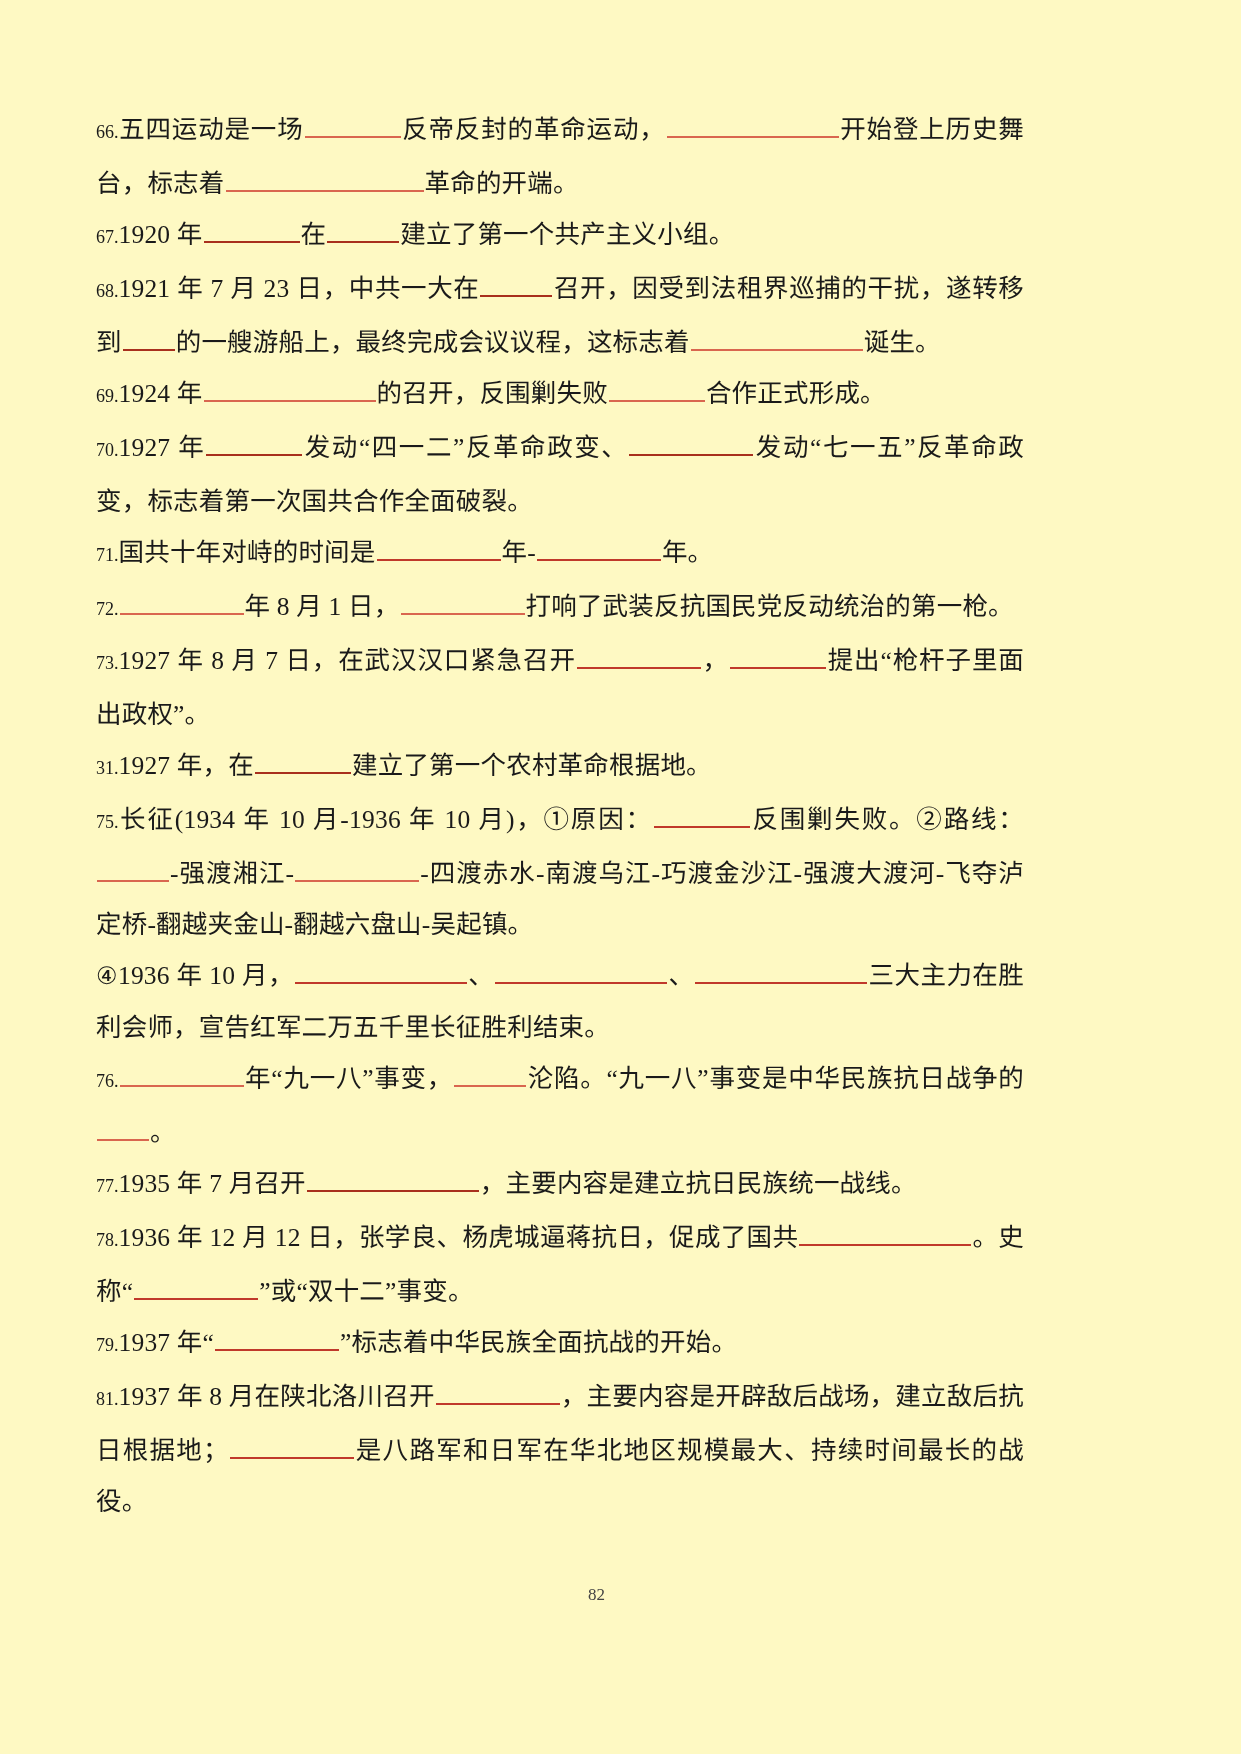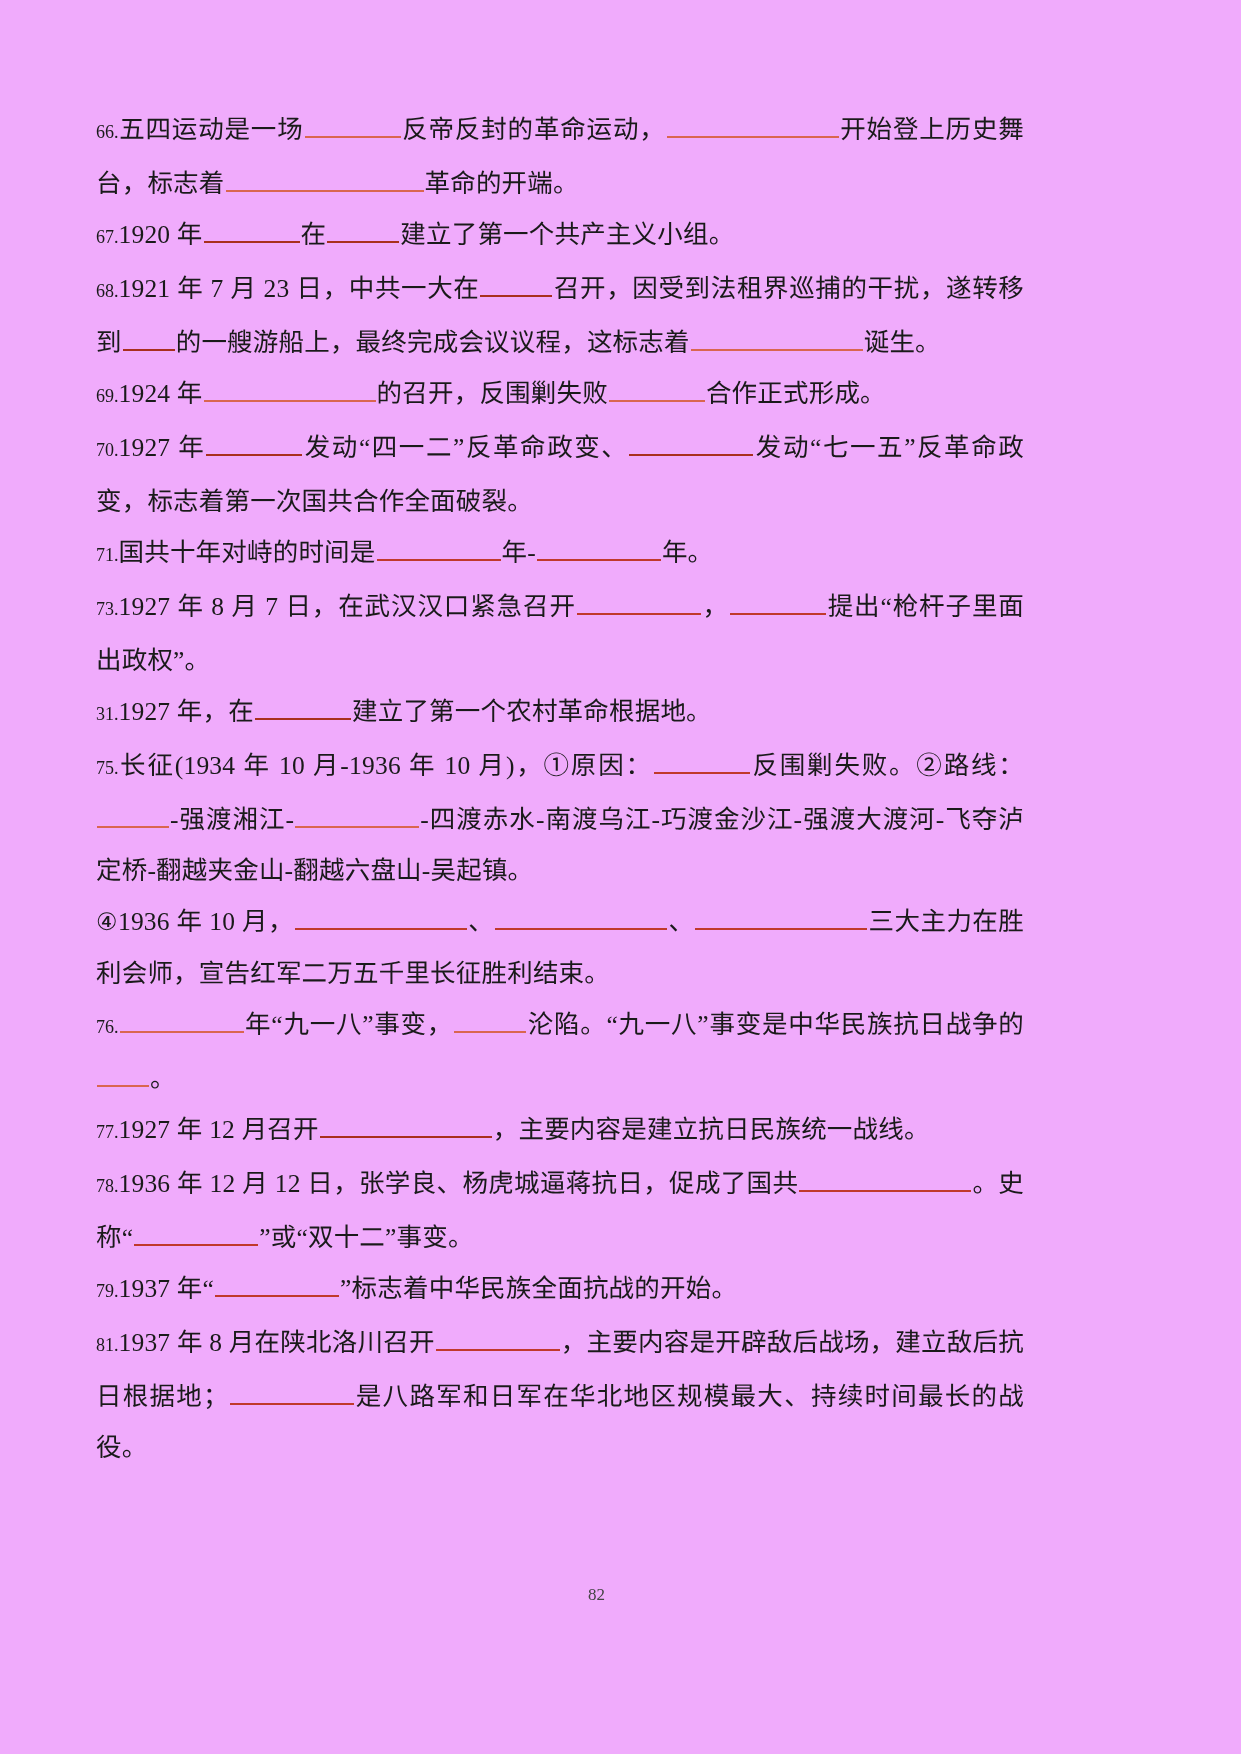--- a/index.html
+++ b/index.html
@@ -13,21 +13,21 @@
     position: relative;
     font-family: "Liberation Serif", "DejaVu Serif", serif;
     color: #1a1a1a;
     overflow: hidden;
   }
   .page {
     position: absolute;
     left: 0; top: 0;
     width: 1241px;
     height: 1754px;
-    background: #f0abfc;
+    background: #fef9c3;
   }
   .content {
     position: absolute;
     left: 96px;
     top: 104px;
     width: 928px;
   }
   .q {
     font-size: 25.5px;
     line-height: 51px;
@@ -83,24 +83,25 @@
 <body>
 
 <div class="page">
   <div class="content">
       <p class="q"><span class="num latin">66.</span><span>五四运动是一场</span><span class="blank w-md light">&nbsp;</span><span>反帝反封的革命运动，</span><span class="blank w-2xl light">&nbsp;</span><span>开始登上历史舞台，标志着</span><span class="blank w-3xl light">&nbsp;</span><span>革命的开端。</span></p>
       <p class="q"><span class="num latin">67.</span><span>1920 年</span><span class="blank w-md dark">&nbsp;</span><span>在</span><span class="blank w-sm dark">&nbsp;</span><span>建立了第一个共产主义小组。</span></p>
       <p class="q"><span class="num latin">68.</span><span>1921 年 7 月 23 日，中共一大在</span><span class="blank w-sm dark">&nbsp;</span><span>召开，因受到法租界巡捕的干扰，遂转移到</span><span class="blank w-xs dark">&nbsp;</span><span>的一艘游船上，最终完成会议议程，这标志着</span><span class="blank w-2xl light">&nbsp;</span><span>诞生。</span></p>
       <p class="q"><span class="num latin">69.</span><span>1924 年</span><span class="blank w-2xl light">&nbsp;</span><span>的召开，反围剿失败</span><span class="blank w-md light">&nbsp;</span><span>合作正式形成。</span></p>
       <p class="q"><span class="num latin">70.</span><span>1927 年</span><span class="blank w-md dark">&nbsp;</span><span>发动“四一二”反革命政变、</span><span class="blank w-lg dark">&nbsp;</span><span>发动“七一五”反革命政变，标志着第一次国共合作全面破裂。</span></p>
       <p class="q"><span class="num latin">71.</span><span>国共十年对峙的时间是</span><span class="blank w-lg ">&nbsp;</span><span>年-</span><span class="blank w-lg ">&nbsp;</span><span>年。</span></p>
+      <p class="q"><span class="num latin">72.</span><span class="blank w-lg light">&nbsp;</span><span>年 8 月 1 日，</span><span class="blank w-lg light">&nbsp;</span><span>打响了武装反抗国民党反动统治的第一枪。</span></p>
       <p class="q"><span class="num latin">73.</span><span>1927 年 8 月 7 日，在武汉汉口紧急召开</span><span class="blank w-lg ">&nbsp;</span><span>，</span><span class="blank w-md ">&nbsp;</span><span>提出“枪杆子里面出政权”。</span></p>
       <p class="q"><span class="num latin">31.</span><span>1927 年，在</span><span class="blank w-md dark">&nbsp;</span><span>建立了第一个农村革命根据地。</span></p>
       <p class="q"><span class="num latin">75.</span><span>长征(1934 年 10 月-1936 年 10 月)，①原因：</span><span class="blank w-md ">&nbsp;</span><span>反围剿失败。②路线：</span><span class="blank w-sm light">&nbsp;</span><span>-强渡湘江-</span><span class="blank w-lg light">&nbsp;</span><span>-四渡赤水-南渡乌江-巧渡金沙江-强渡大渡河-飞夺泸定桥-翻越夹金山-翻越六盘山-吴起镇。</span></p>
       <p class="q"><span class="circnum">④</span><span>1936 年 10 月，</span><span class="blank w-2xl ">&nbsp;</span><span>、</span><span class="blank w-2xl ">&nbsp;</span><span>、</span><span class="blank w-2xl ">&nbsp;</span><span>三大主力在胜利会师，宣告红军二万五千里长征胜利结束。</span></p>
       <p class="q"><span class="num latin">76.</span><span class="blank w-lg light">&nbsp;</span><span>年“九一八”事变，</span><span class="blank w-sm light">&nbsp;</span><span>沦陷。“九一八”事变是中华民族抗日战争的</span><span class="blank w-xs light">&nbsp;</span><span>。</span></p>
-      <p class="q"><span class="num latin">77.</span><span>1927 年 12 月召开</span><span class="blank w-2xl dark">&nbsp;</span><span>，主要内容是建立抗日民族统一战线。</span></p>
+      <p class="q"><span class="num latin">77.</span><span>1935 年 7 月召开</span><span class="blank w-2xl dark">&nbsp;</span><span>，主要内容是建立抗日民族统一战线。</span></p>
       <p class="q"><span class="num latin">78.</span><span>1936 年 12 月 12 日，张学良、杨虎城逼蒋抗日，促成了国共</span><span class="blank w-2xl ">&nbsp;</span><span>。史称“</span><span class="blank w-lg ">&nbsp;</span><span>”或“双十二”事变。</span></p>
       <p class="q"><span class="num latin">79.</span><span>1937 年“</span><span class="blank w-lg ">&nbsp;</span><span>”标志着中华民族全面抗战的开始。</span></p>
       <p class="q"><span class="num latin">81.</span><span>1937 年 8 月在陕北洛川召开</span><span class="blank w-lg ">&nbsp;</span><span>，主要内容是开辟敌后战场，建立敌后抗日根据地；</span><span class="blank w-lg ">&nbsp;</span><span>是八路军和日军在华北地区规模最大、持续时间最长的战役。</span></p>
     </div>
   <div class="footer">82</div>
 </div>
 
 </body></html>

